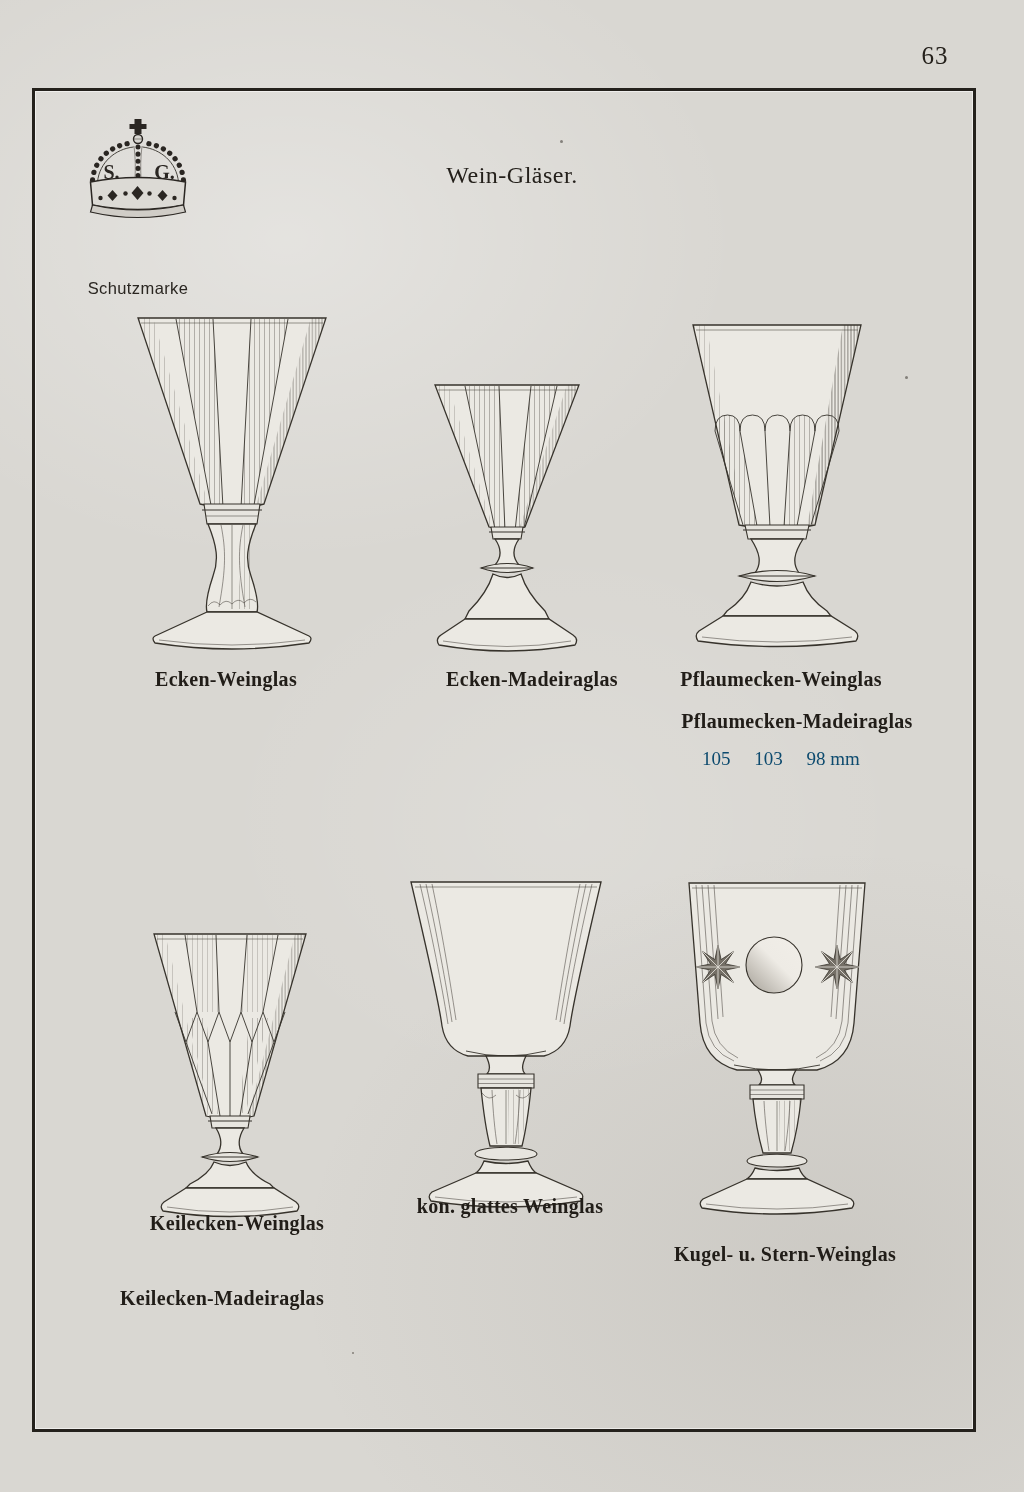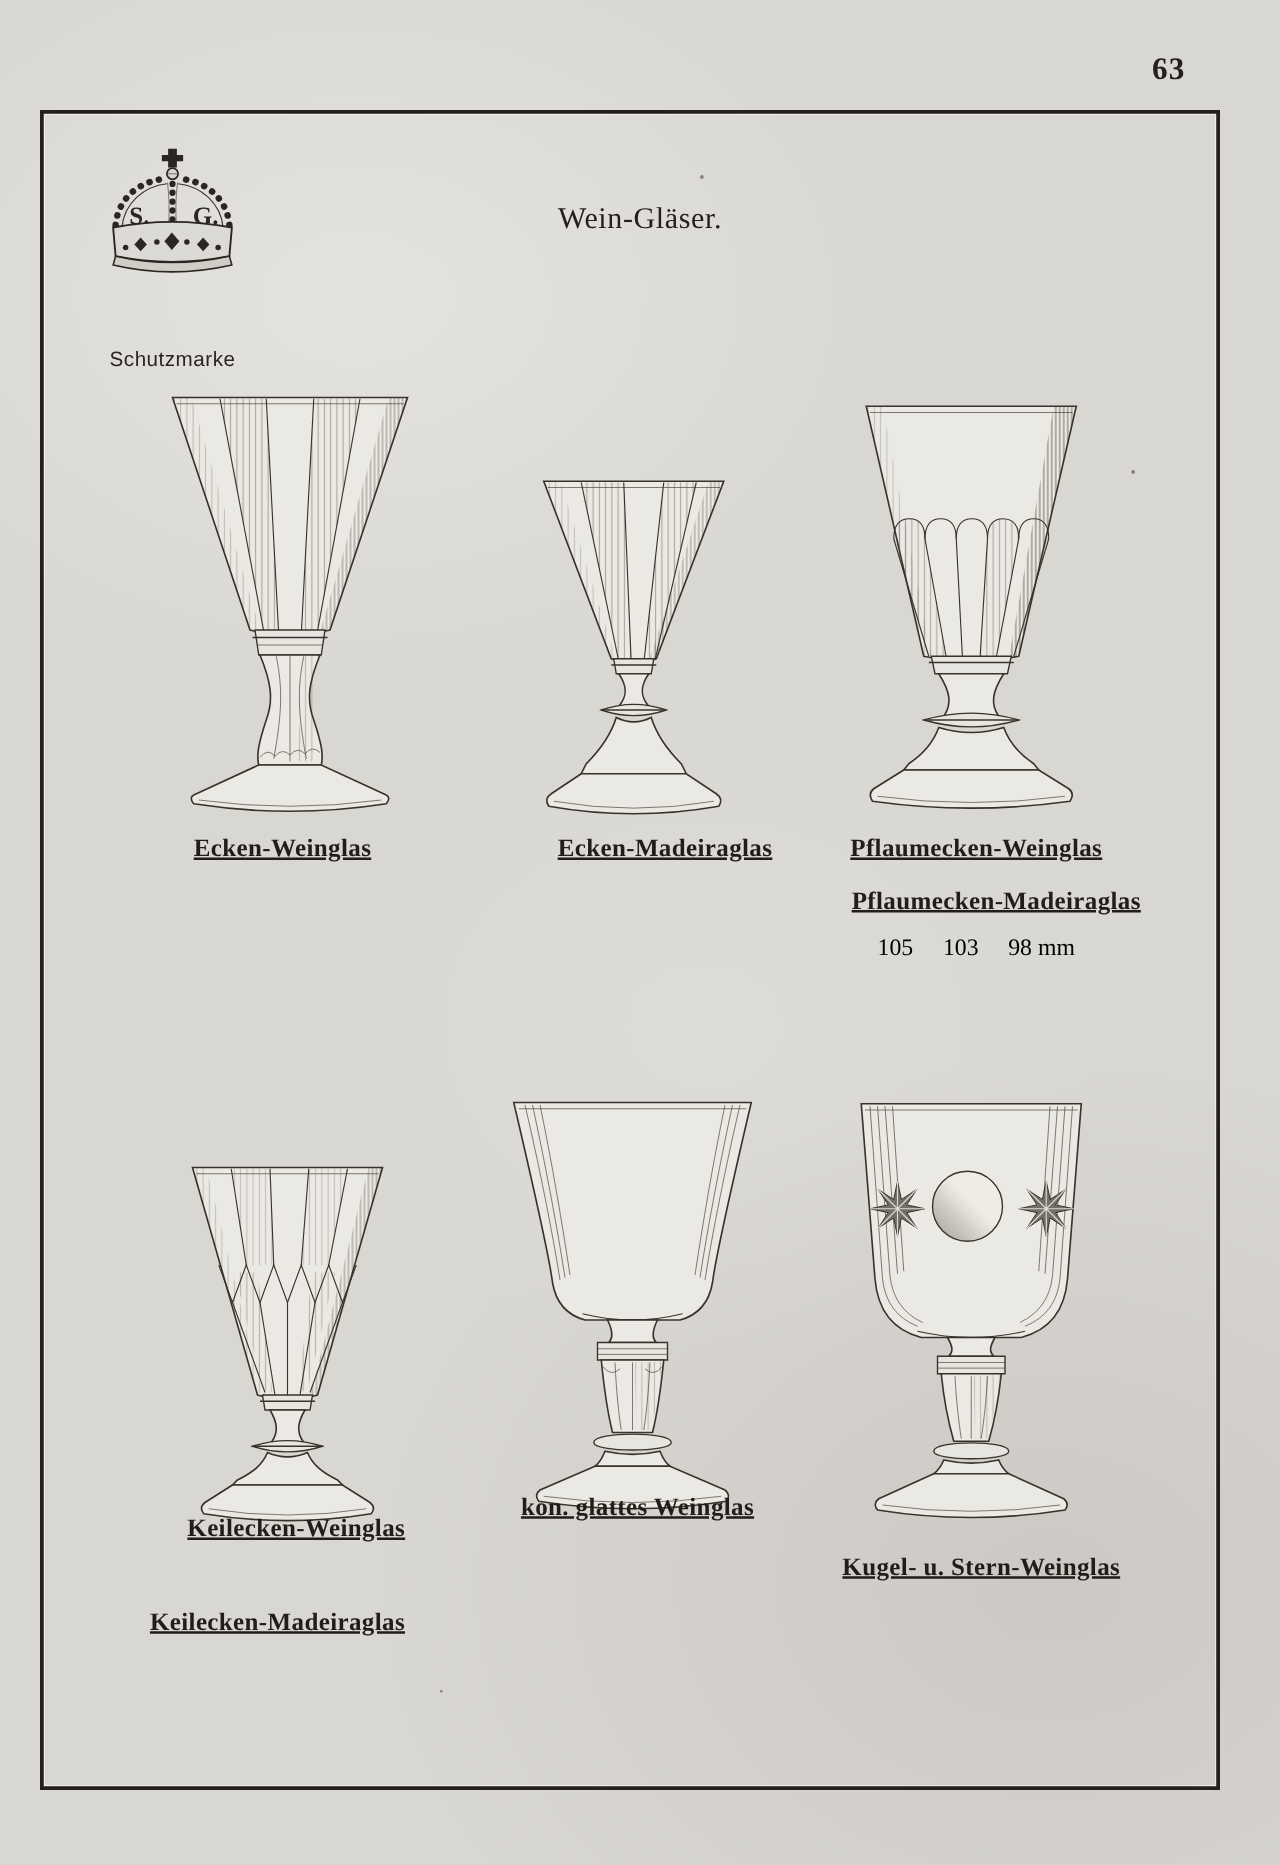--- a/index.html
+++ b/index.html
@@ -8,43 +8,43 @@
     background-color:#d9d7d2;
     background-image:
       radial-gradient(700px 500px at 28% 16%, rgba(255,255,255,.30), rgba(255,255,255,0) 65%),
       radial-gradient(900px 700px at 82% 85%, rgba(110,104,94,.12), rgba(110,104,94,0) 60%),
       radial-gradient(500px 400px at 55% 55%, rgba(255,255,255,.12), rgba(255,255,255,0) 70%);
     font-family:"Liberation Serif", serif;
     color:#24201b;
   }
   .page-number{
     position:absolute; top:42px; left:905px; width:60px; text-align:center;
-    font-size:25px; letter-spacing:1px;font-weight:bold;
+    font-size:25px; letter-spacing:1px;
   }
   .frame{
     position:absolute; left:32px; top:88px; width:938px; height:1338px;
     border:3px solid #24211c;
     box-shadow:inset 0 0 0 1px rgba(255,255,255,.55);
   }
   .title{
     position:absolute; left:262px; top:162px; width:500px; text-align:center;
     font-size:24px; letter-spacing:.5px;
   }
   .trademark{ position:absolute; left:80px; top:116px; width:116px; }
   .trademark-label{
     position:absolute; left:72px; top:231px; width:132px; text-align:center;
     font-family:"Liberation Sans", sans-serif; font-size:16.5px; letter-spacing:.4px; color:#2a2621;margin-top:48px;
   }
   .caption{
     position:absolute; width:340px; text-align:center;
-    font-weight:bold; font-size:20px; letter-spacing:.3px; color:#211d18;text-decoration:underline;
+    font-weight:bold; font-size:20px; letter-spacing:.3px; color:#211d18;
   }
   .sizes{
     position:absolute; width:340px; text-align:center;
-    font-size:19px; white-space:pre; color:#000000;
+    font-size:19px; white-space:pre; color:#0c4a6e;
   }
   .glass{ position:absolute; }
   .gfill{ fill:#ebe9e3; stroke:#37332c; stroke-width:1.3; }
   .gfill2{ fill:#e7e5df; stroke:#37332c; stroke-width:1.1; }
   .ln{ fill:none; stroke:#37332c; stroke-width:0.9; }
   .lnb{ fill:none; stroke:#37332c; stroke-width:1.2; }
   .lnt{ fill:none; stroke:#4a463f; stroke-width:0.65; opacity:.85; }
   .hatch{ fill:url(#hatch); stroke:none; }
   .hatchD{ fill:url(#hatchDense); stroke:none; }
   .speck{ position:absolute; width:3px; height:3px; border-radius:50%; background:rgba(45,40,33,.5); }

